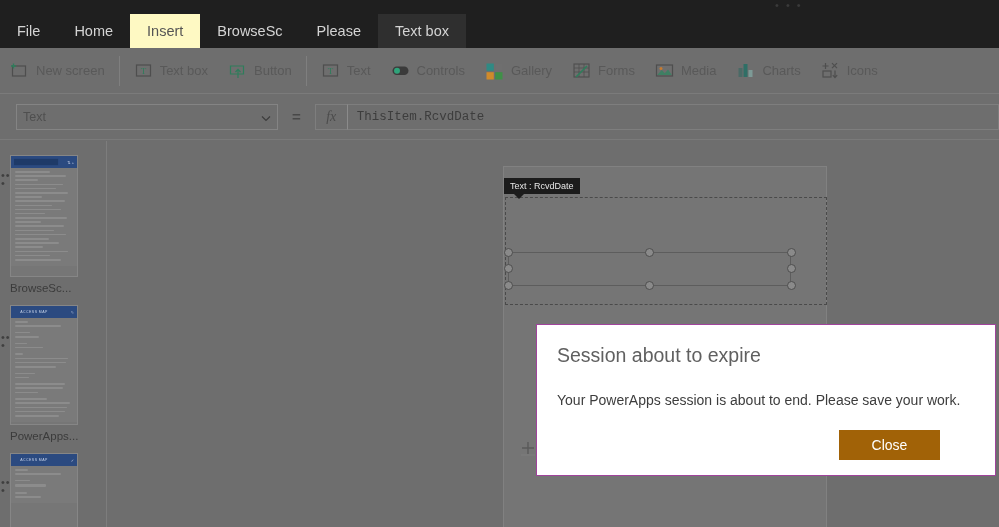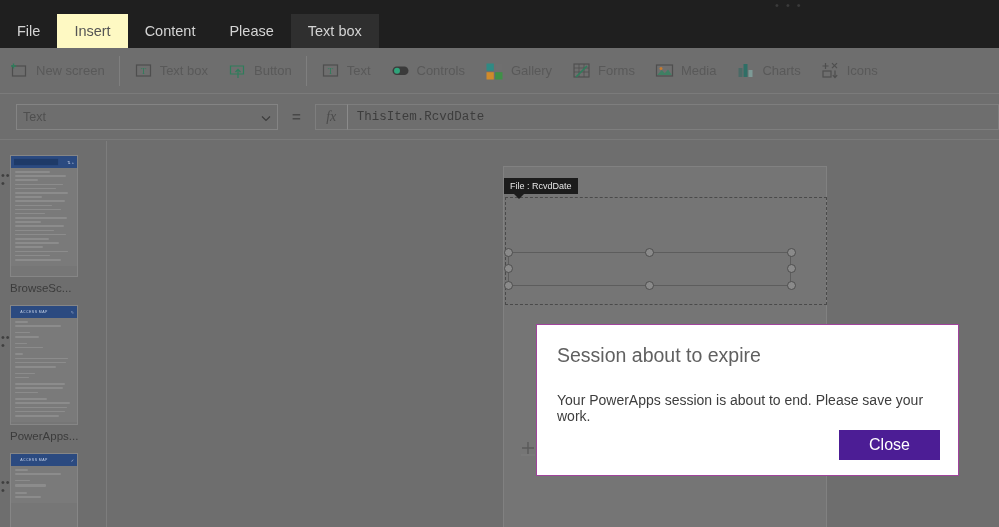--- a/index.html
+++ b/index.html
@@ -184,59 +184,62 @@
     background: #8a8a8a; border: 1px solid #4e4e4e;
   }
   .addctl {
     position: absolute; left: 14px; top: 271px;
     width: 20px; height: 20px;
   }
 
   
   .overlay-dialog {
     position: absolute; left: 536px; top: 324px;
-    width: 423px; height: 152px;
+    width: 460px; height: 152px;
     background: #ffffff;
     border: 1px solid #a0439c;
   }
   .dlg-title {
     position: absolute; left: 20px; top: 19px;
     font-size: 19.5px; color: #606060; font-weight: 300;
   }
   .dlg-msg {
     position: absolute; left: 20px; top: 67px;
     font-size: 14px; color: #3d3d3d;
   }
   .dlg-btn {
     position: absolute; left: 302px; top: 105px;
     width: 101px; height: 30px;
-    background: #4c1d95;
+    background: #a16207;
     color: #ffffff; border: none;
-    font-size: 16px;
+    font-size: 14px;
     font-family: "Liberation Sans", sans-serif;
     cursor: pointer;
     display: flex; align-items: center; justify-content: center;
   }
 </style>
 </head>
 <body>
 
 <div id="app">
 
   <div class="titlebar">
     <div class="titledots">• • •</div>
     <div class="tabs">
       <div class="tab">
           <span>File</span>
         </div>
+      <div class="tab">
+          <span>Home</span>
+        </div>
       <div class="tab active">
           <span>Insert</span>
         </div>
       <div class="tab">
-          <span>Content</span>
+          <span>BrowseSc</span>
         </div>
       <div class="tab">
           <span>Please</span>
         </div>
       <div class="tab soft">
           <span>Text box</span>
         </div>
     </div>
   </div>
 
@@ -459,21 +462,21 @@
             <div class="ln" style="width:44%"></div>
         </div>
       </div>
     </div>
   </div>
 
   <div class="canvas">
     <div class="screen">
 
       <div class="card-sel">
-        <div class="tag">File : RcvdDate</div>
+        <div class="tag">Text : RcvdDate</div>
 
         <div class="inner-sel"></div>
 
         <div class="hnd" style="left:-2px;  top:50px;"></div>
         <div class="hnd" style="left:139px; top:50px;"></div>
         <div class="hnd" style="left:281px; top:50px;"></div>
         <div class="hnd" style="left:-2px;  top:66px;"></div>
         <div class="hnd" style="left:281px; top:66px;"></div>
         <div class="hnd" style="left:-2px;  top:83px;"></div>
         <div class="hnd" style="left:139px; top:83px;"></div>

